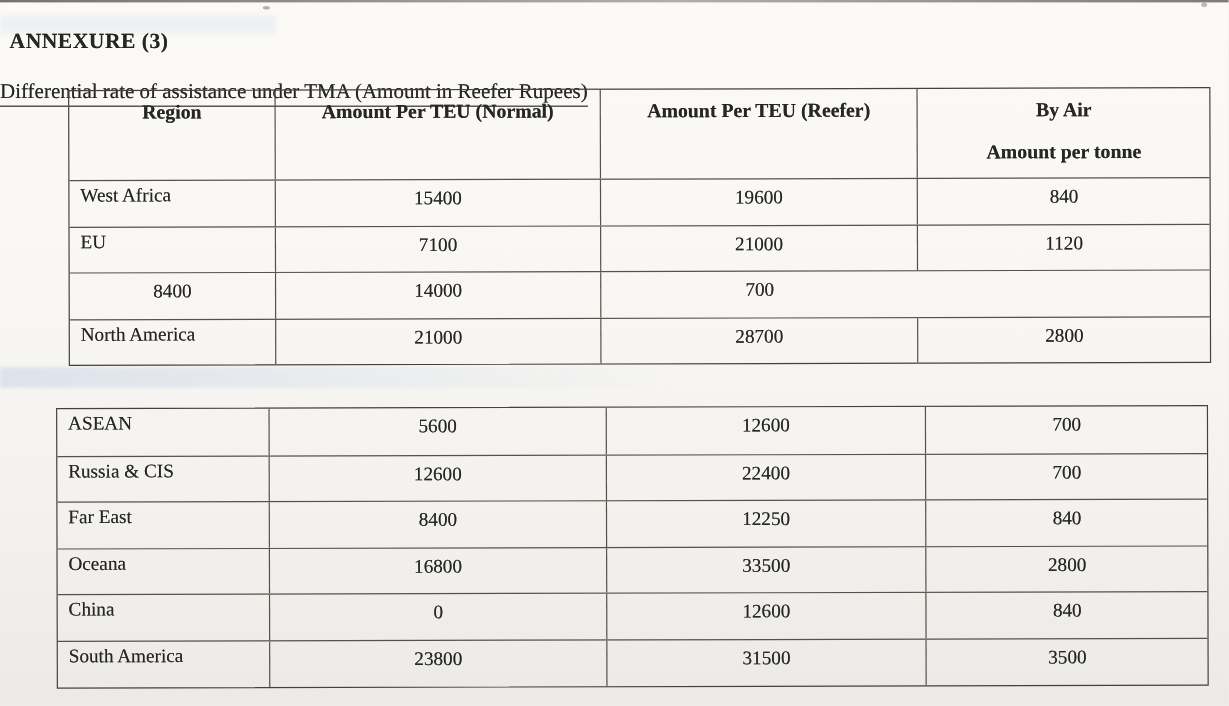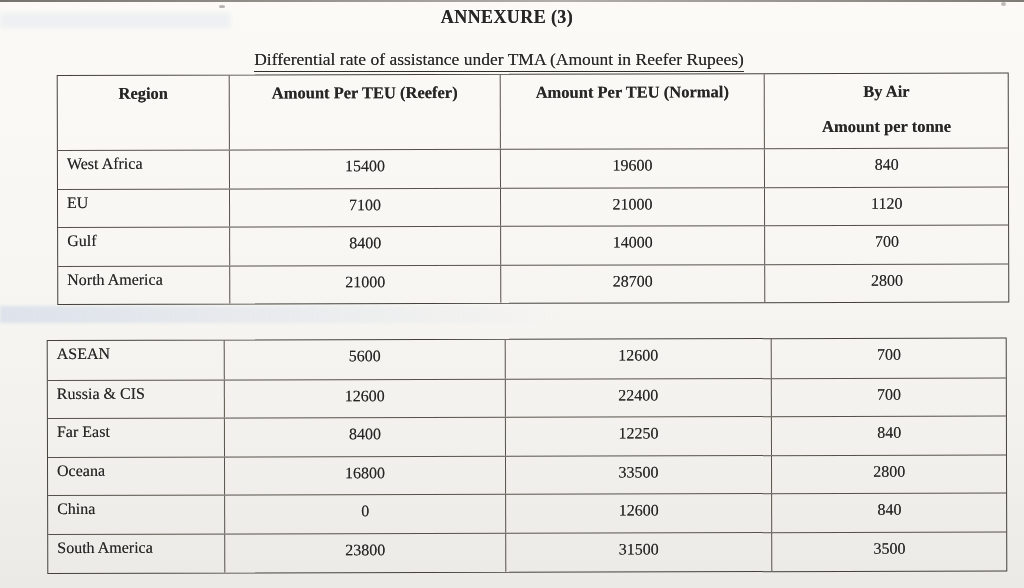--- a/index.html
+++ b/index.html
@@ -20,21 +20,21 @@
     background:linear-gradient(90deg,rgba(104,100,94,.9),rgba(104,100,94,.5) 55%,rgba(104,100,94,.85));}
   .speck-a{position:absolute;top:5px;left:219px;width:6px;height:3px;background:rgba(95,92,88,.45);border-radius:50%;}
   .speck-b{position:absolute;top:2px;left:1001px;width:5px;height:4px;background:rgba(95,92,88,.4);border-radius:50%;}
   .band-mid{position:absolute;top:306px;left:0;width:560px;height:17px;
     background:linear-gradient(90deg,rgba(201,212,230,.55),rgba(201,212,230,.25) 55%,rgba(201,212,230,0));
     filter:blur(1.5px);}
   .band-top{position:absolute;top:13px;left:0;width:230px;height:15px;
     background:rgba(209,217,232,.3);filter:blur(2px);}
 
   
-  .title-block{position:absolute;top:7px;left:0;width:998px;text-align:center;}
+  .title-block{position:absolute;top:24px;left:0;width:998px;}
   .doc-title{font-size:18px;font-weight:bold;letter-spacing:.4px;
     text-shadow:0 0 .5px rgba(38,38,36,.7);position:relative;left:8px;}
   .doc-subtitle{margin-top:3px;font-size:17.5px;display:inline-block;
     border-bottom:1.4px solid #33312d;padding-bottom:1px;
     text-shadow:0 0 .5px rgba(38,38,36,.65);}
 
   
   .tbl{position:absolute;border:1.5px solid #45423c;background:transparent;
     transform:rotate(-0.15deg);transform-origin:left center;}
   .tbl1{left:57px;top:75px;width:952px;--cols:172px 271px 264px 243.5px;}
@@ -67,42 +67,41 @@
 
   <div class="title-block">
     <div class="doc-title">ANNEXURE (3)</div>
     <br>
     <div class="doc-subtitle">Differential rate of assistance under TMA (Amount in Reefer Rupees)</div>
   </div>
 
   <div class="tbl tbl1">
     <div class="thead">
       <div class="th">Region</div>
+      <div class="th">Amount Per TEU (Normal)</div>
       <div class="th">Amount Per TEU (Reefer)</div>
-      <div class="th">Amount Per TEU (Normal)</div>
       <div class="th">
         <div>By Air</div>
         <div class="air-line2">Amount per tonne</div>
       </div>
     </div>
     <div class="tbody">
         <div class="tr">
           <div class="td region">West Africa</div>
           <div class="td num">15400</div>
           <div class="td num">19600</div>
           <div class="td num">840</div>
         </div>
         <div class="tr">
           <div class="td region">EU</div>
           <div class="td num">7100</div>
           <div class="td num">21000</div>
           <div class="td num">1120</div>
         </div>
         <div class="tr">
-          <div class="td region">Gulf</div>
           <div class="td num">8400</div>
           <div class="td num">14000</div>
           <div class="td num">700</div>
         </div>
         <div class="tr">
           <div class="td region">North America</div>
           <div class="td num">21000</div>
           <div class="td num">28700</div>
           <div class="td num">2800</div>
         </div>

